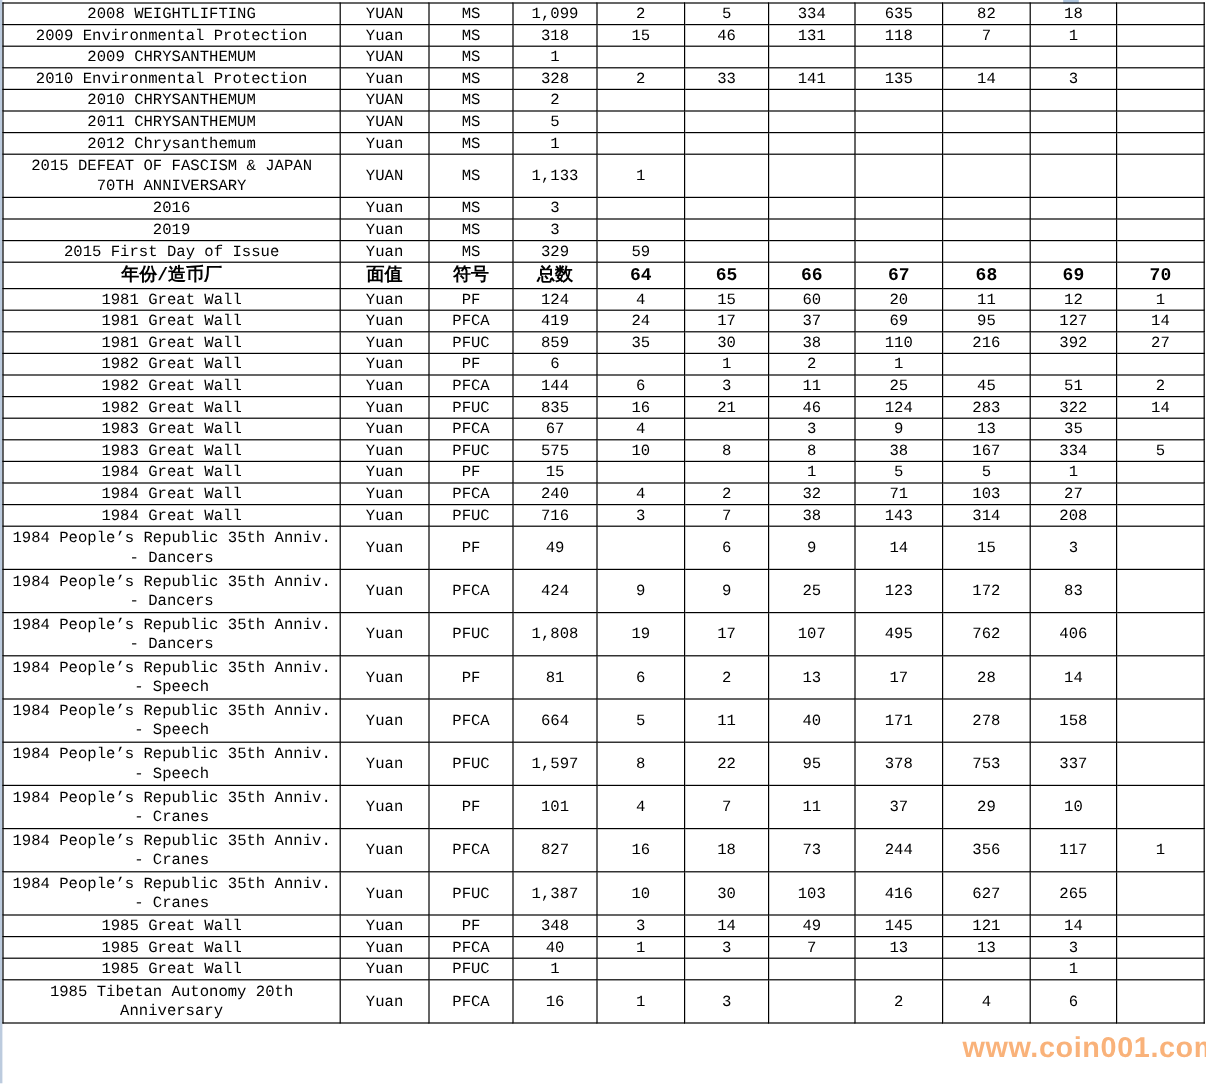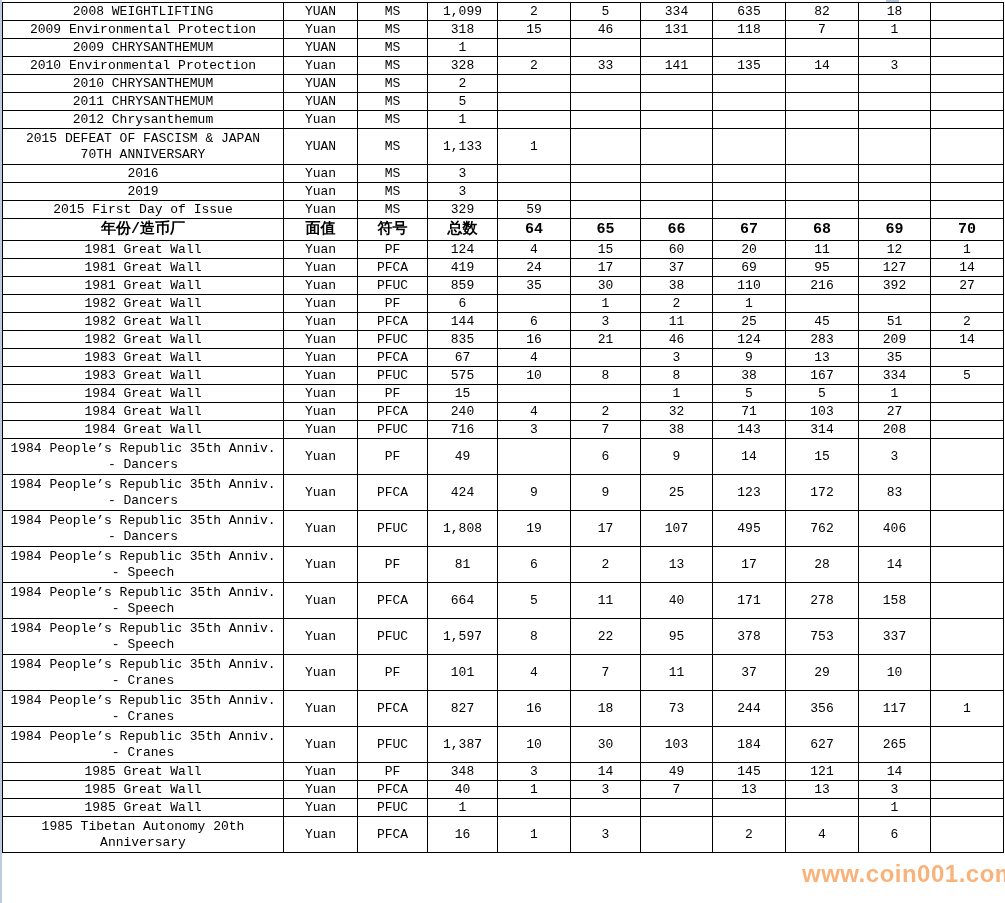--- a/index.html
+++ b/index.html
@@ -314,21 +314,21 @@
           <div class="name-line">1982 Great Wall</div>
         </td>
         <td>Yuan</td>
         <td>PFUC</td>
         <td>835</td>
         <td>16</td>
         <td>21</td>
         <td>46</td>
         <td>124</td>
         <td>283</td>
-        <td>209</td>
+        <td>322</td>
         <td>14</td>
       </tr>
       <tr class="single">
         <td>
           <div class="name-line">1983 Great Wall</div>
         </td>
         <td>Yuan</td>
         <td>PFCA</td>
         <td>67</td>
         <td>4</td>
@@ -531,21 +531,21 @@
         <td>
           <div class="name-line">1984 People’s Republic 35th Anniv.</div>
           <div class="name-line">- Cranes</div>
         </td>
         <td>Yuan</td>
         <td>PFUC</td>
         <td>1,387</td>
         <td>10</td>
         <td>30</td>
         <td>103</td>
-        <td>184</td>
+        <td>416</td>
         <td>627</td>
         <td>265</td>
         <td></td>
       </tr>
       <tr class="single">
         <td>
           <div class="name-line">1985 Great Wall</div>
         </td>
         <td>Yuan</td>
         <td>PF</td>

